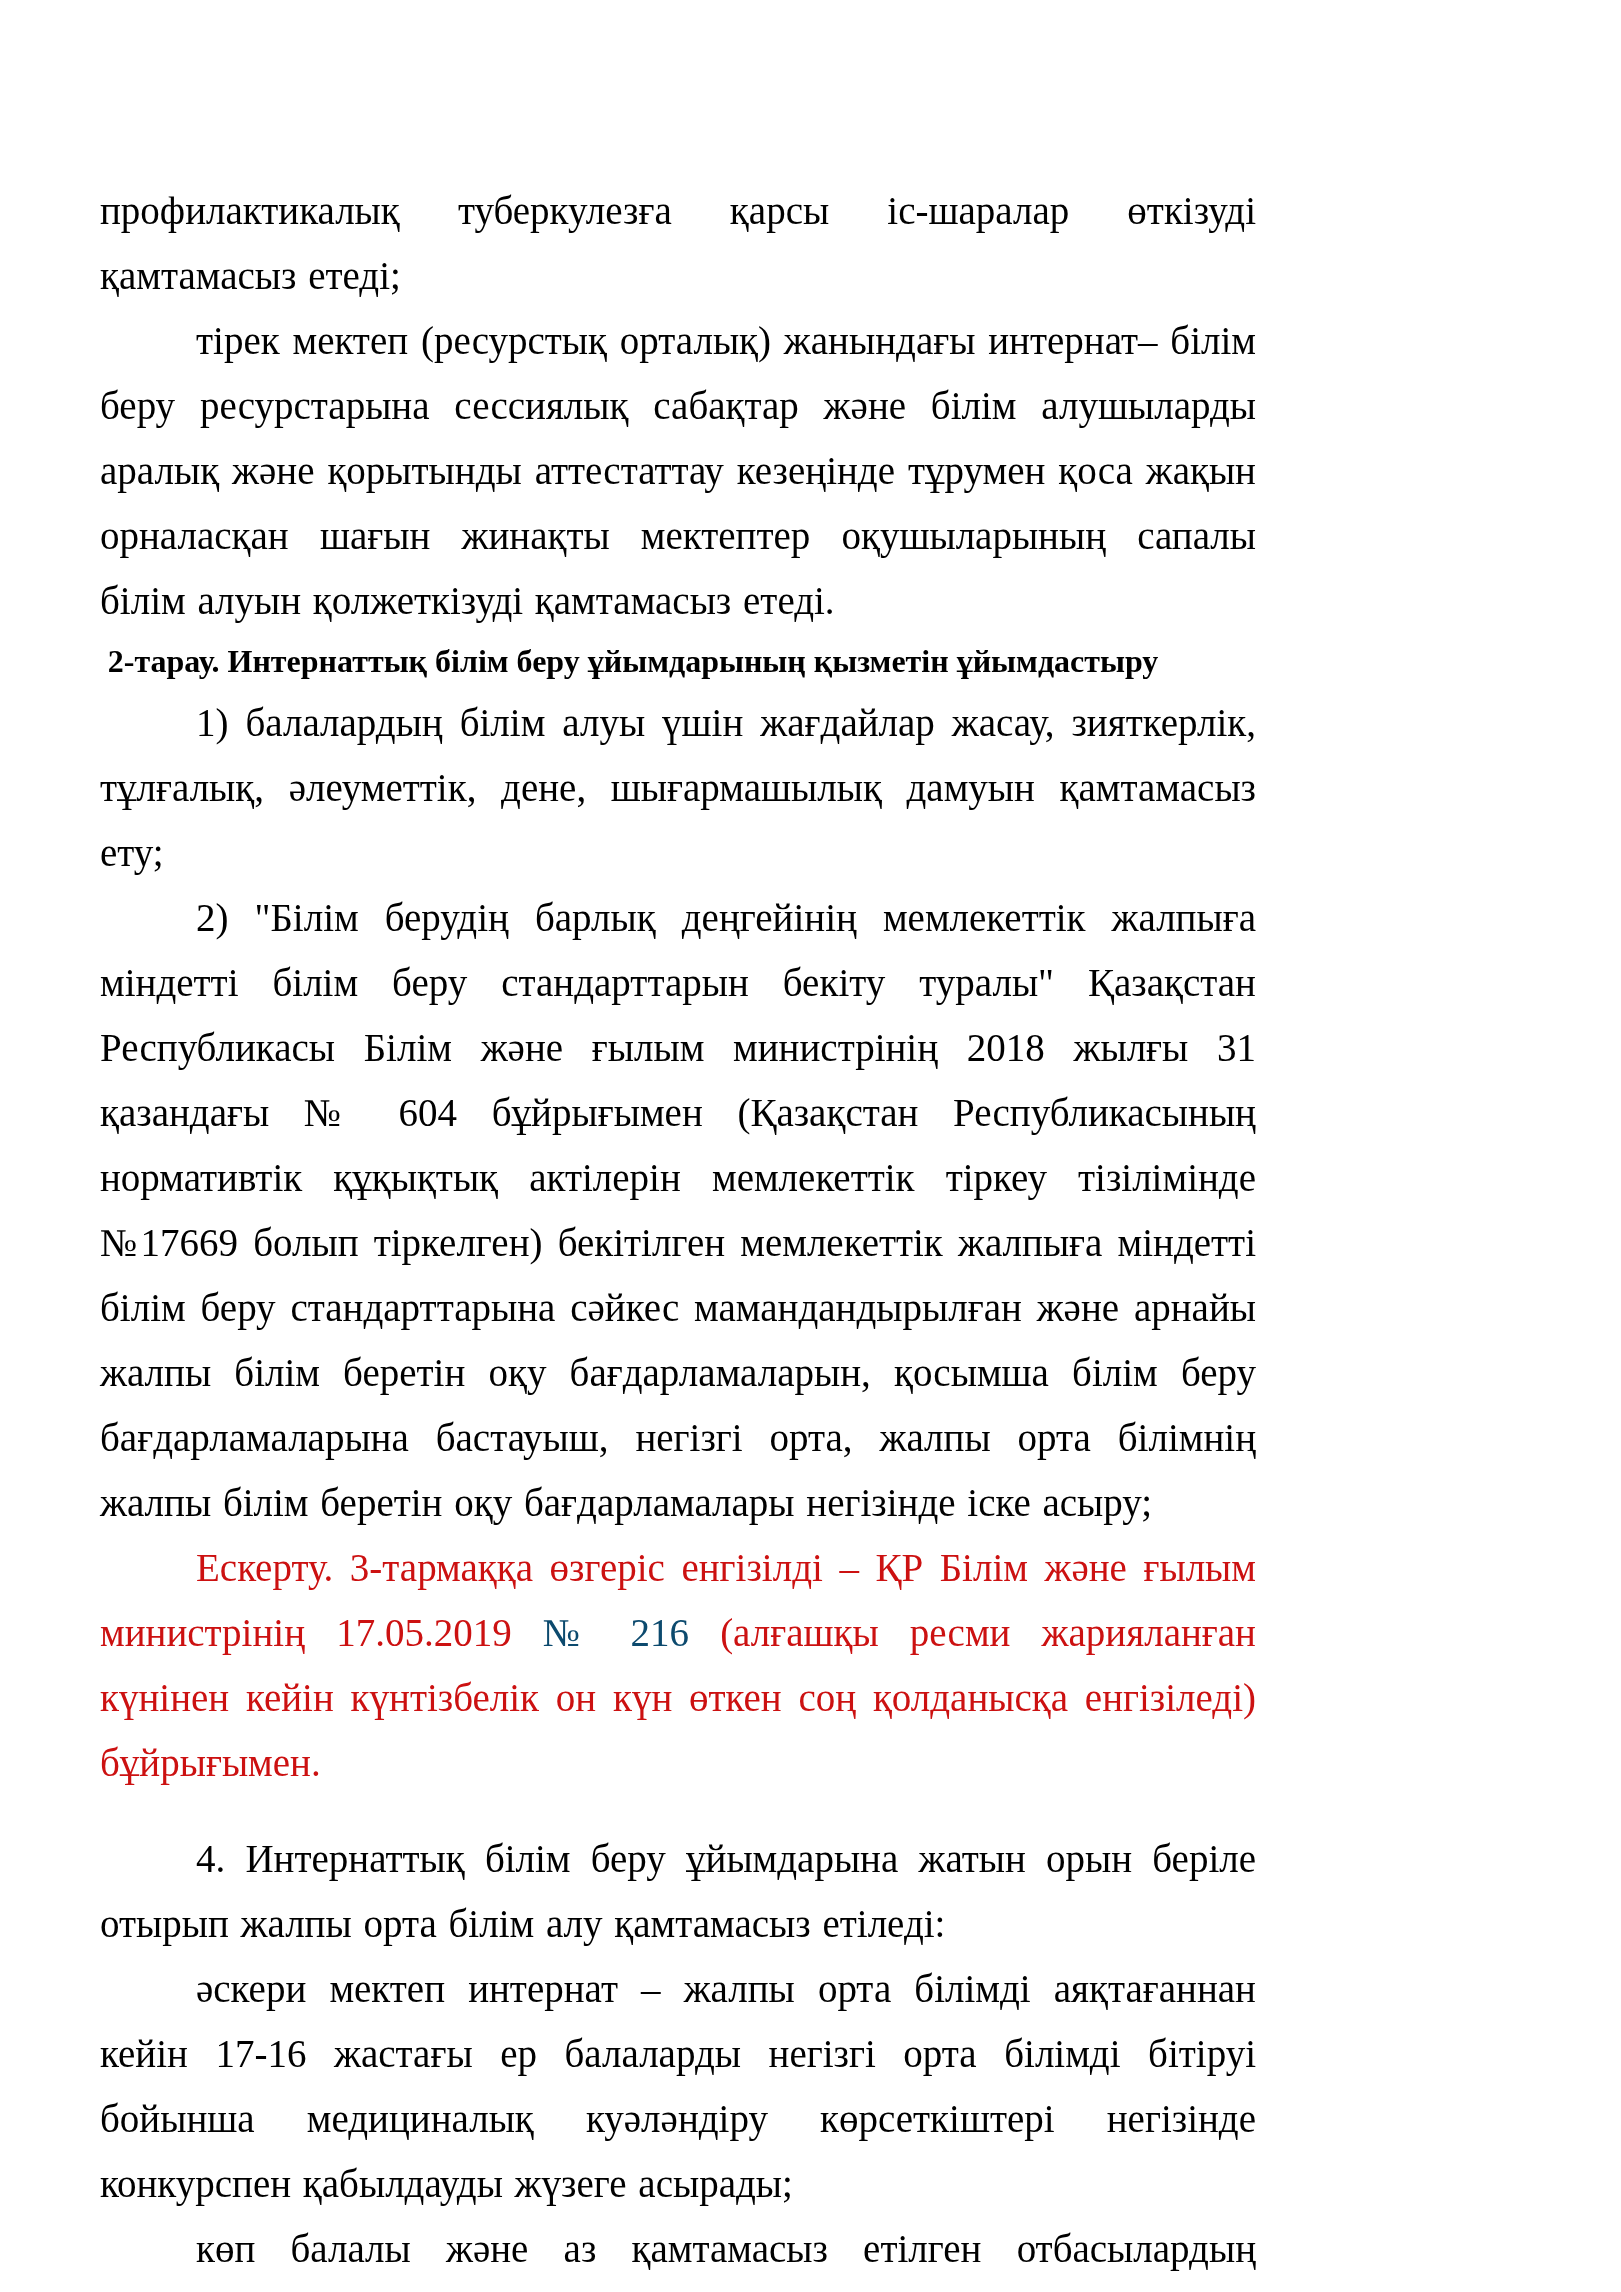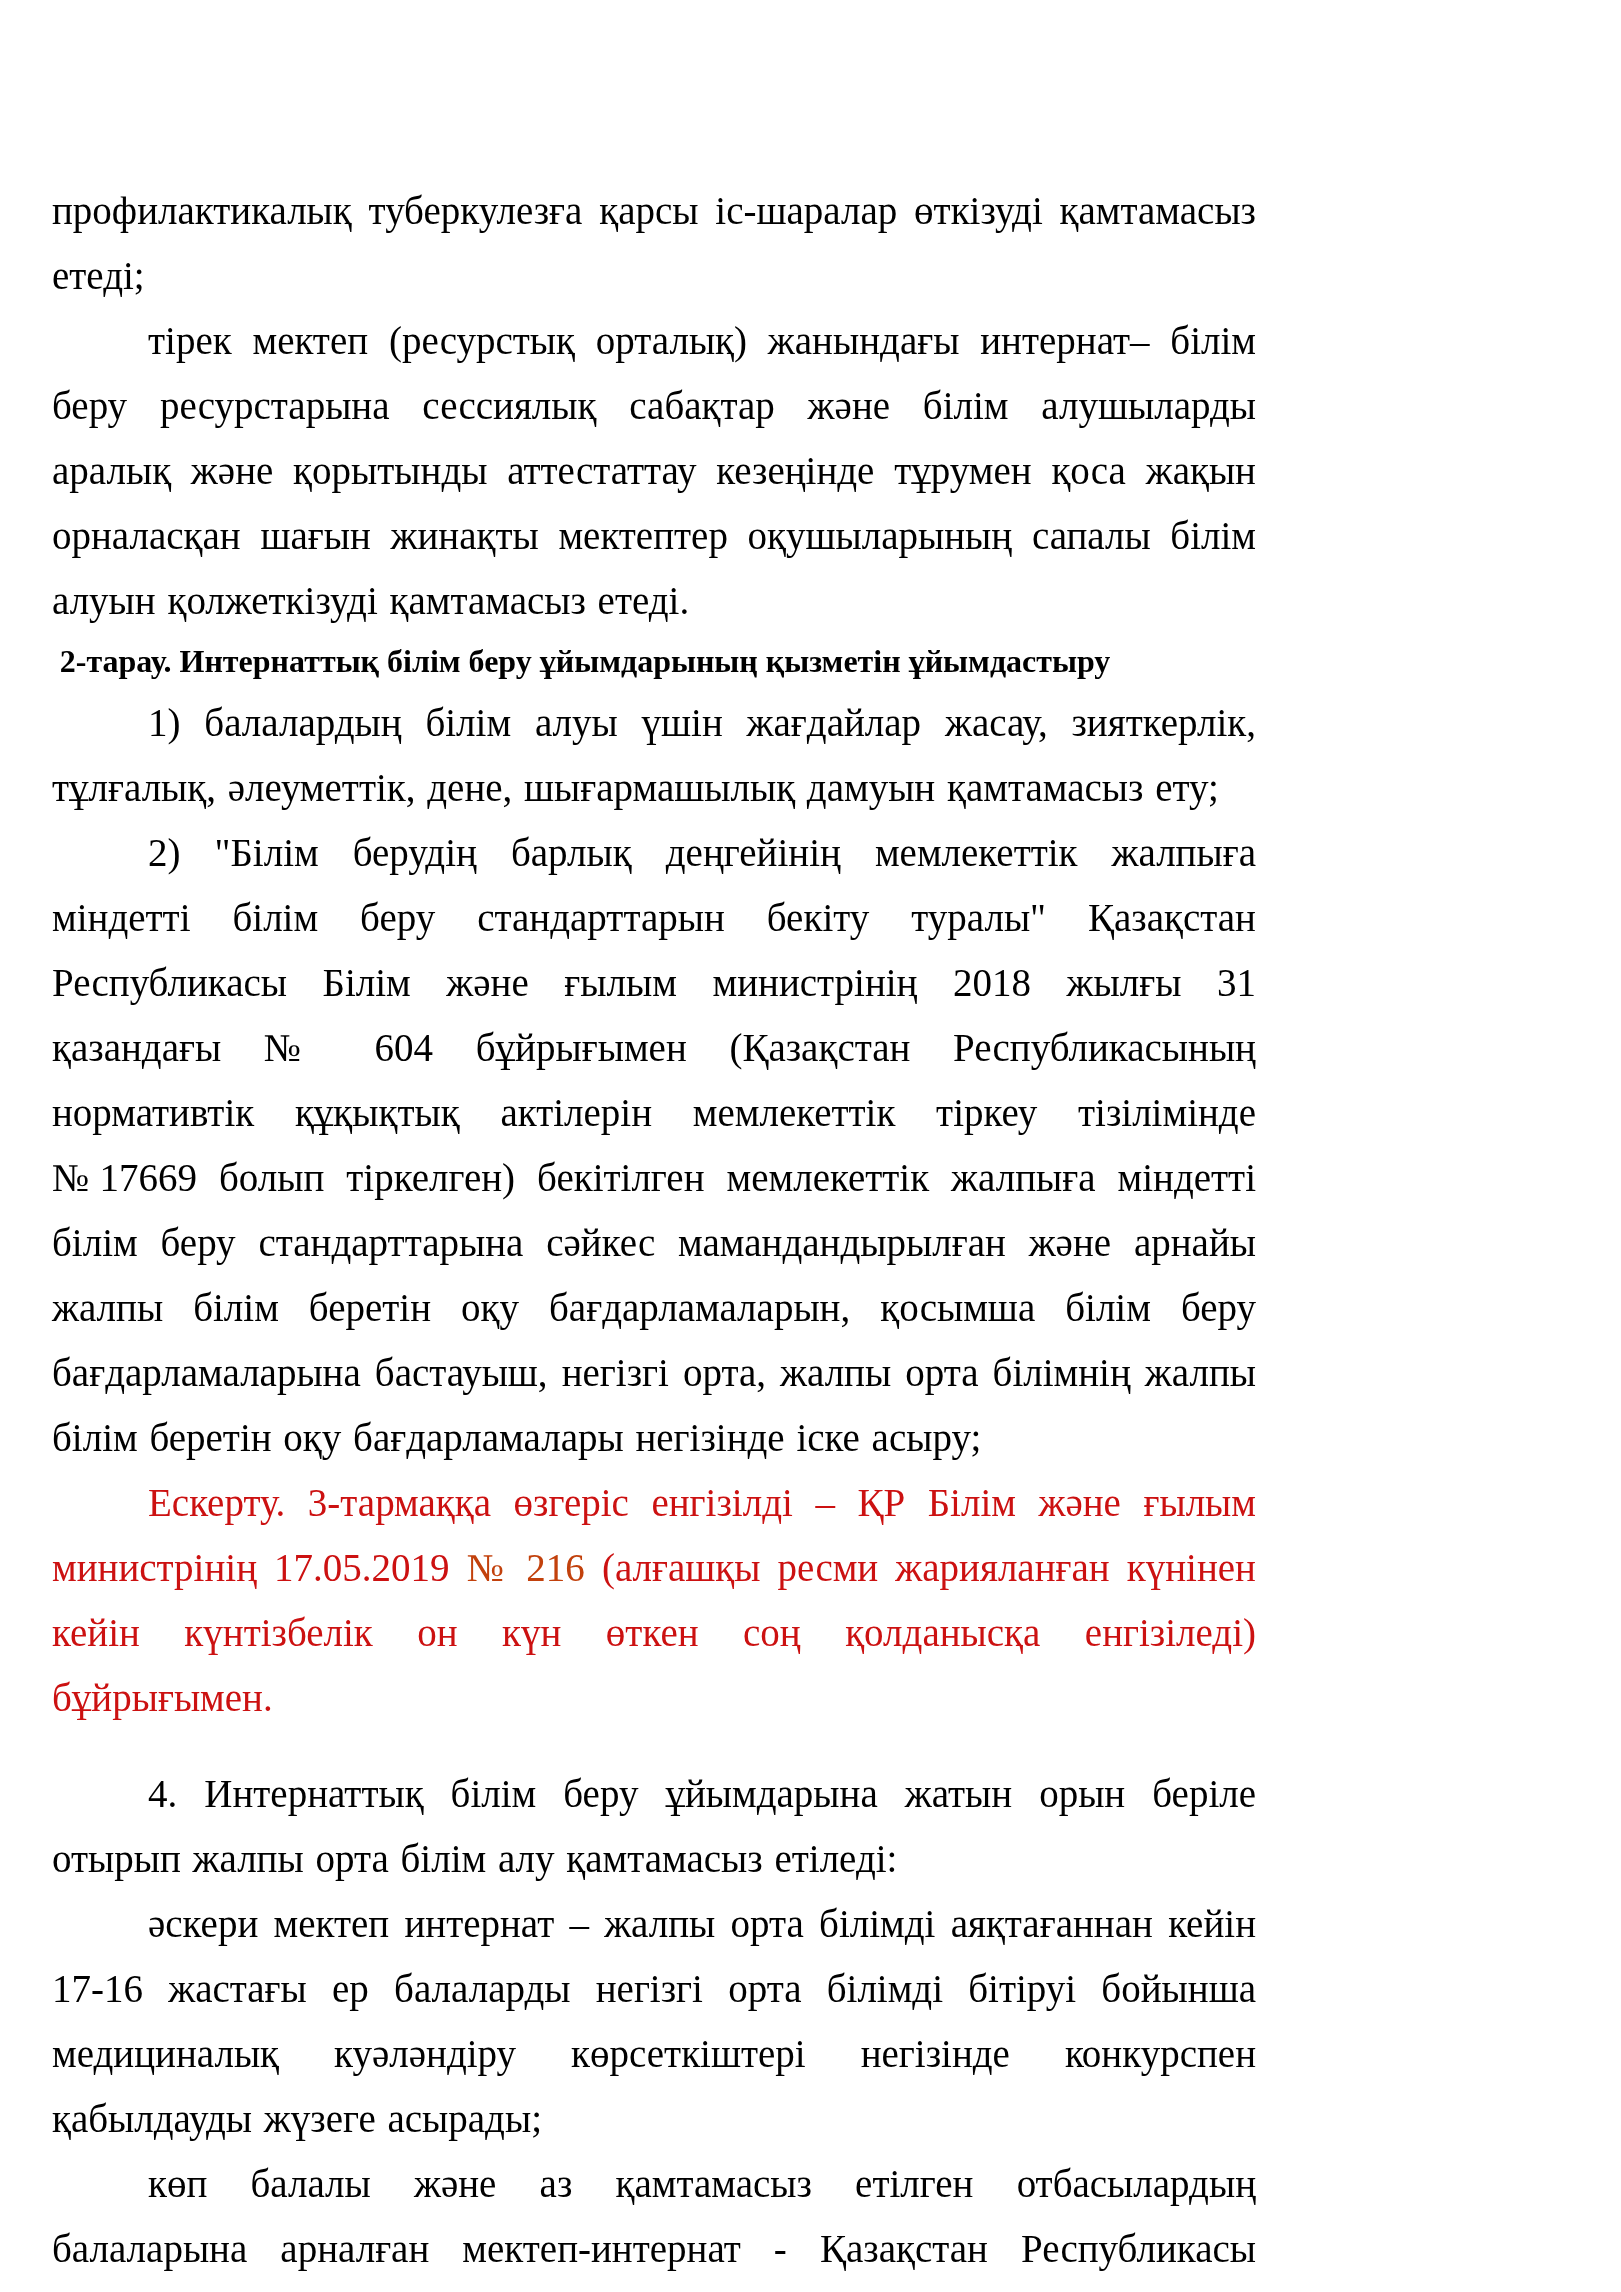--- a/index.html
+++ b/index.html
@@ -6,21 +6,21 @@
     margin: 0;
     padding: 0;
     background: #ffffff;
   }
   .page {
     position: relative;
     width: 1389px;
     height: 2293px;
     background: #ffffff;
     box-sizing: border-box;
-    padding: 178px 133px 0 52px;
+    padding: 178px 133px 0 100px;
     font-family: "Liberation Serif", "DejaVu Serif", serif;
     font-size: 39px;
     line-height: 65px;
     color: #000000;
     overflow: hidden;
   }
   .para {
     margin: 0;
     text-align: justify;
     text-indent: 96px;
@@ -40,21 +40,21 @@
     text-align: left;
     text-indent: 7.8px;
   }
   .para.spaced-before {
     margin-top: 31px;
   }
   .note .seg-red {
     color: #cc1111;
   }
   .note .seg-black {
-    color: #c2410c;
+    color: #0c4a6e;
   }
 </style>
 </head>
 <body>
 
 <div class="page">
 
   <p class="para no-indent">профилактикалық туберкулезға қарсы іс-шаралар өткізуді қамтамасыз етеді;</p>
 
   <p class="para">тірек мектеп (ресурстық орталық) жанындағы интернат– білім беру ресурстарына сессиялық сабақтар және білім алушыларды аралық және қорытынды аттестаттау кезеңінде тұрумен қоса жақын орналасқан шағын жинақты мектептер оқушыларының сапалы білім алуын қолжеткізуді қамтамасыз етеді.</p>

